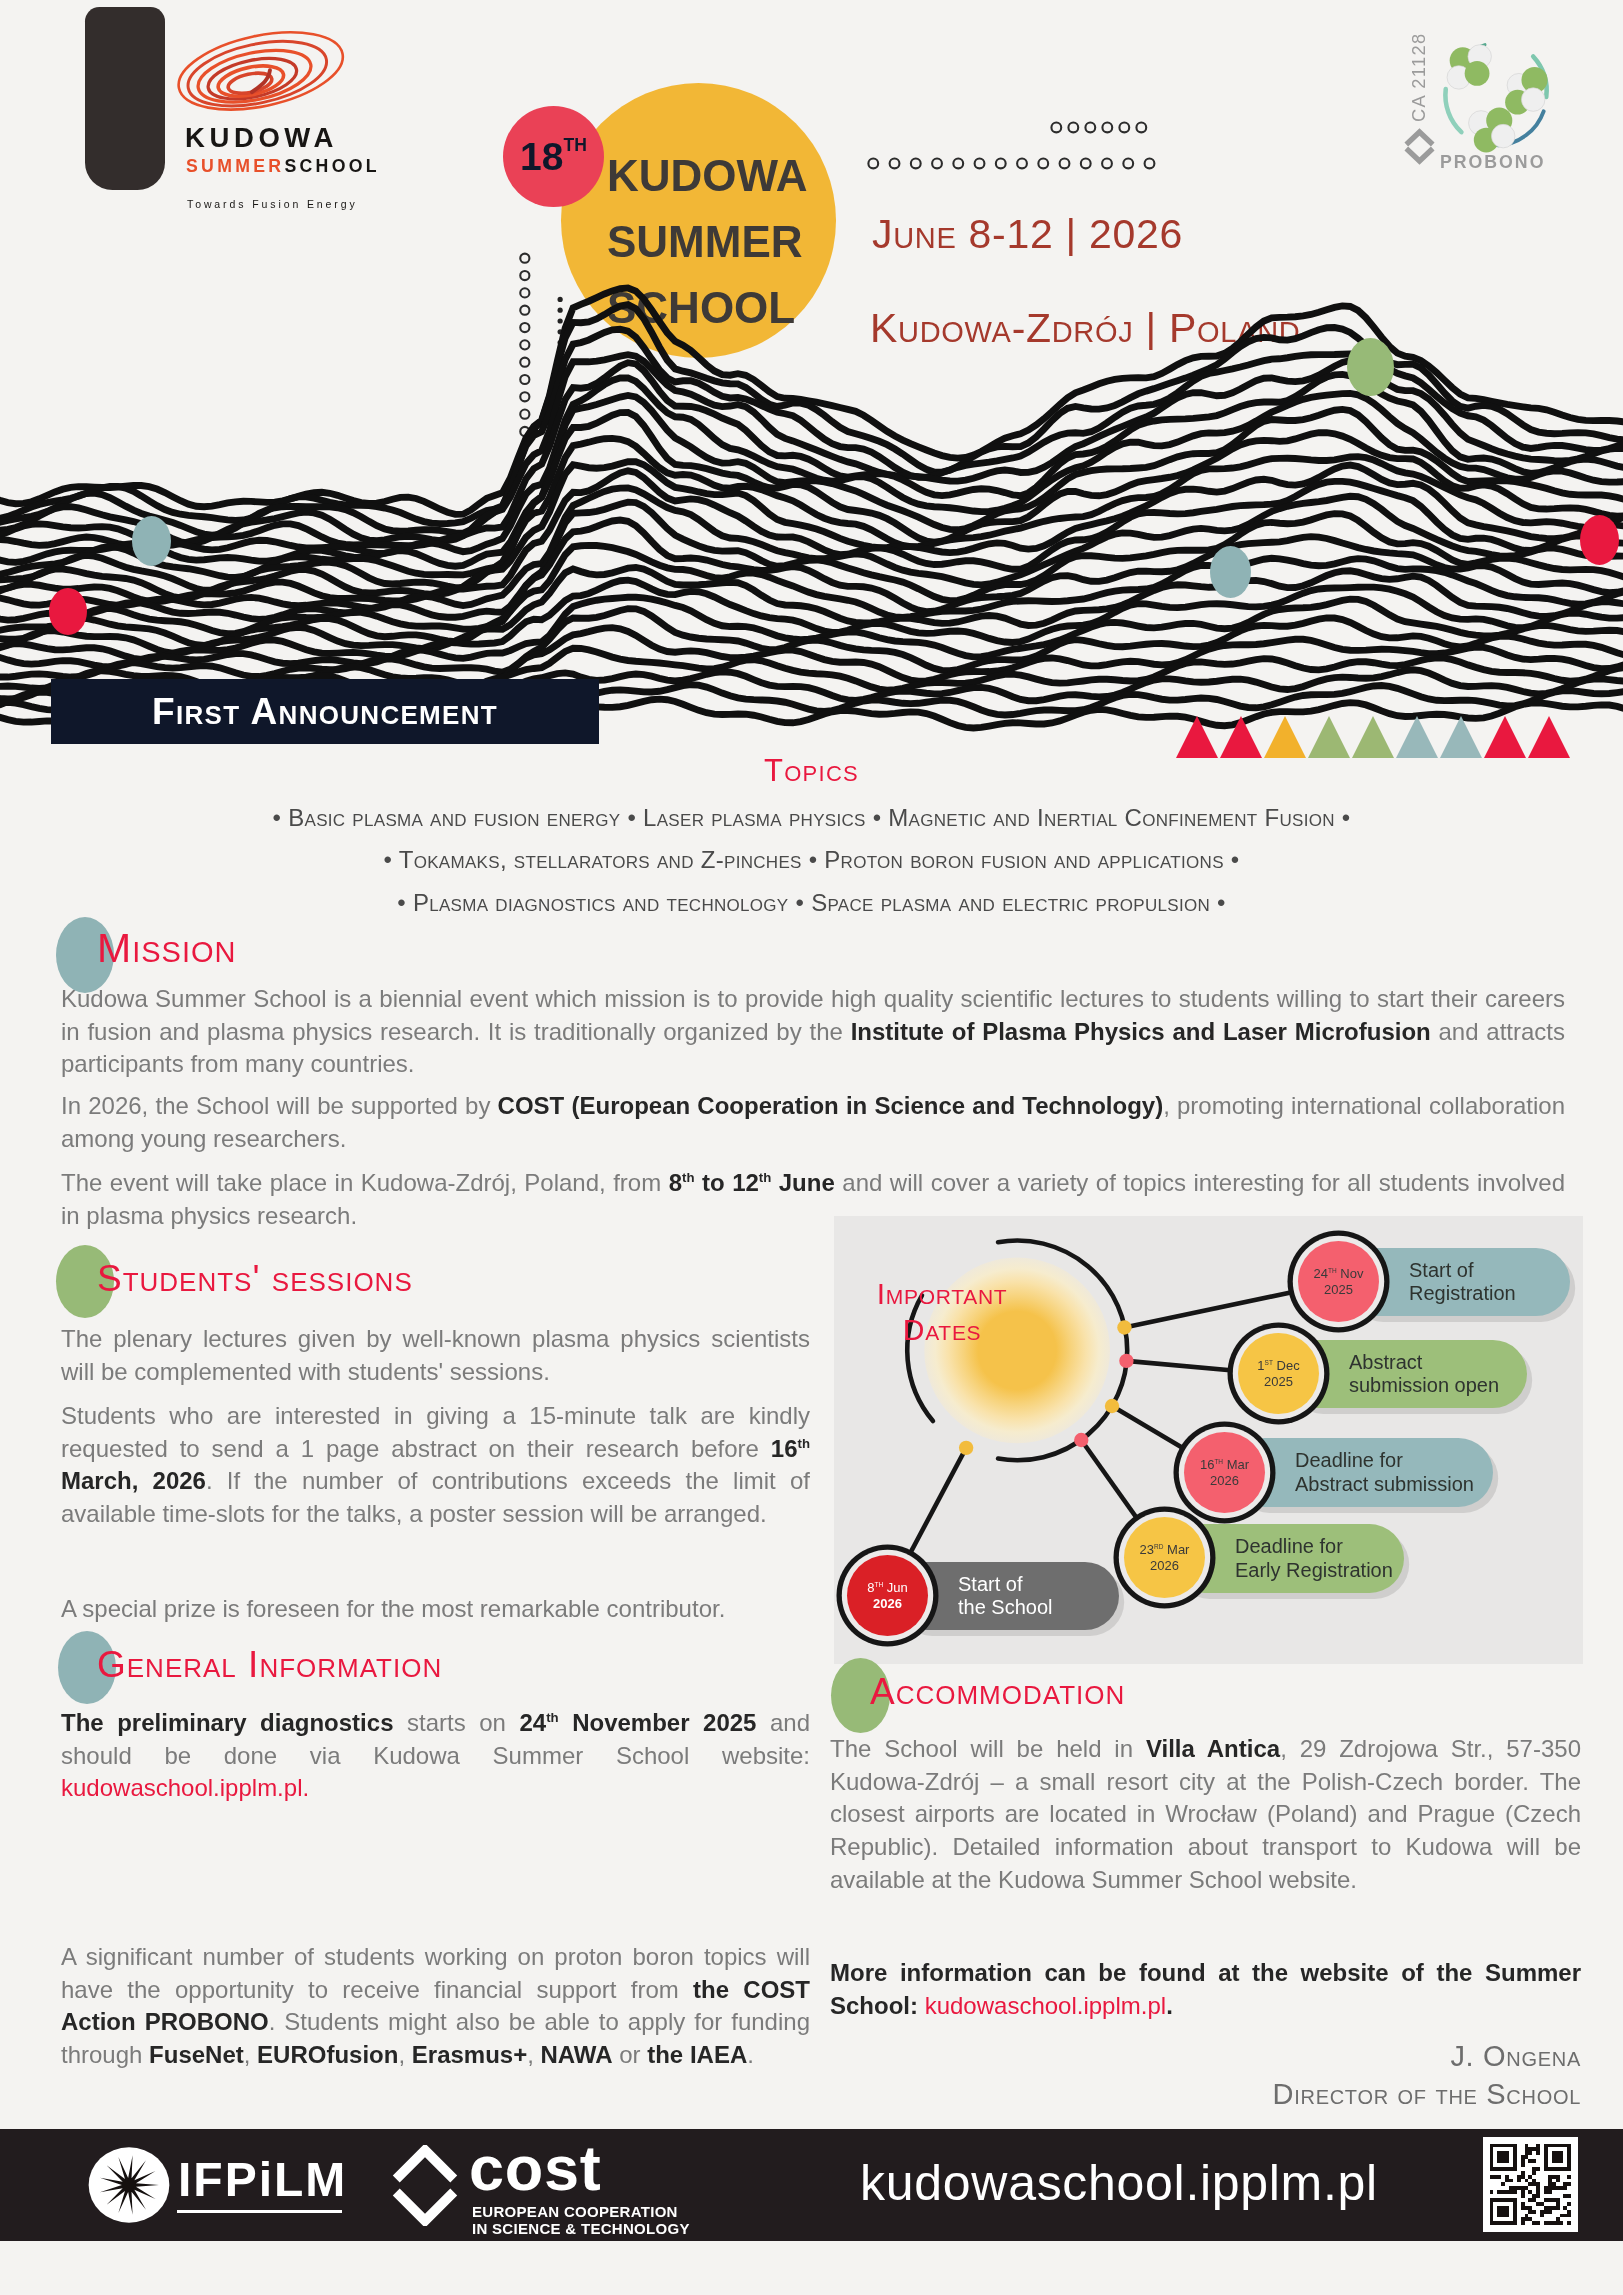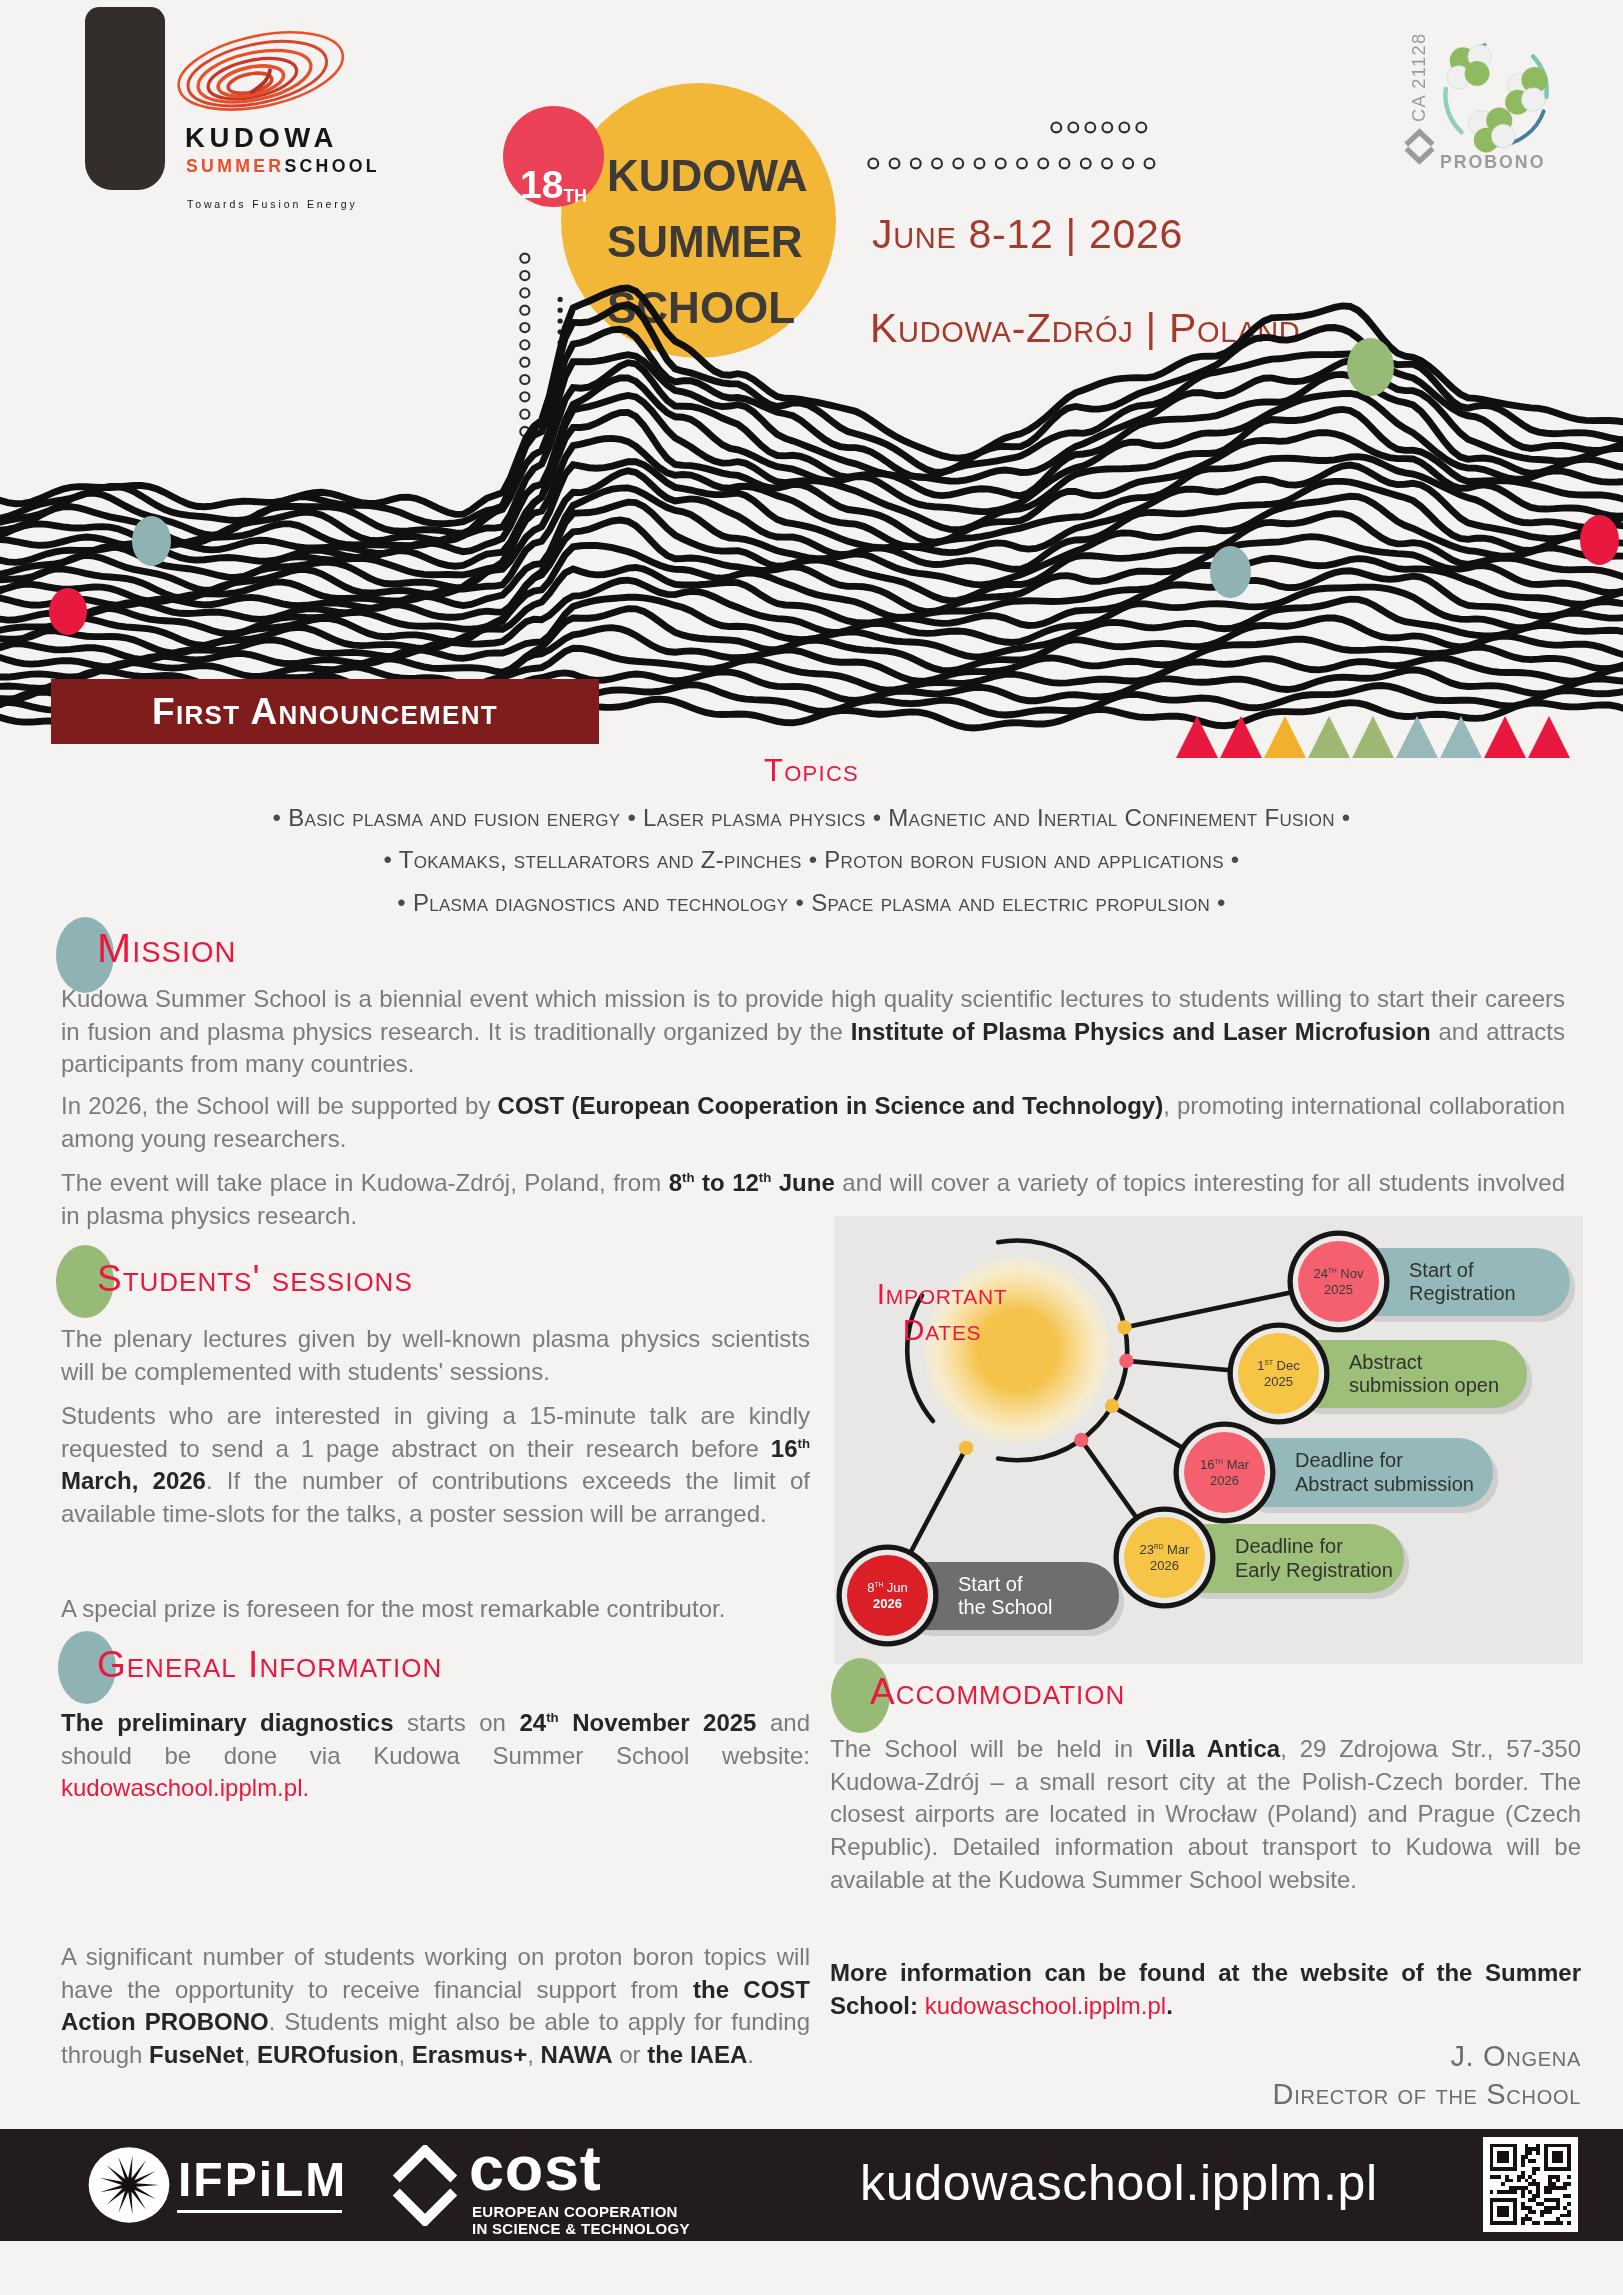--- a/index.html
+++ b/index.html
@@ -7,35 +7,35 @@
   .abs{position:absolute;}
   svg{display:block;}
 
   
   .dark-shape{left:85px;top:6.5px;width:80px;height:183px;background:#332d2c;border-radius:14.4px 14.4px 27.5px 27.5px;}
   .logo-word1{left:185px;top:122px;font-size:27.5px;font-weight:700;letter-spacing:4.6px;color:#181614;}
   .logo-word2{left:186px;top:156px;font-size:17.7px;font-weight:700;letter-spacing:3.3px;}
   .logo-word2 .or{color:#e8502a;}
   .logo-word2 .dk{color:#181614;}
   .logo-tagline{left:187px;top:198px;font-size:10.5px;font-weight:400;letter-spacing:2.9px;color:#181614;}
-  .badge18{left:503px;top:106px;width:101px;height:101px;border-radius:50%;background:#ea4156;color:#ffffff;
-    display:flex;align-items:flex-end;justify-content:center;font-size:39px;font-weight:700;z-index:5;}
+  .badge18{left:503px;top:106px;width:101px;height:101px;border-radius:50%;background:#ea4156;color:#0f172a;
+    display:flex;align-items:center;justify-content:center;font-size:39px;font-weight:700;z-index:5;}
   .badge18 sup{font-size:0.45em;text-transform:uppercase;margin-top:-22px;}
   .title-circle{left:561px;top:83px;width:275px;height:275px;border-radius:50%;background:#f2b736;z-index:1;}
   .title-circle-text{left:607px;top:143px;font-size:44px;font-weight:700;color:#3e3a37;line-height:1.5;z-index:2;}
   .date-line{left:872px;top:211px;font-size:41px;font-variant:small-caps;color:#a5392c;letter-spacing:0.7px;}
   .loc-line{left:870px;top:305px;font-size:41px;font-variant:small-caps;color:#a5392c;letter-spacing:0.7px;}
   .ca-code{left:1408px;top:122px;font-size:18.3px;color:#9b9b9b;letter-spacing:1.3px;transform:rotate(-90deg);transform-origin:left top;white-space:nowrap;}
   .probono-label{left:1440px;top:152px;font-size:17.7px;font-weight:700;letter-spacing:2px;color:#9b9b9b;}
 
   
   .accent{position:absolute;border-radius:50%;z-index:4;}
 
   
-  .banner{left:51px;top:679px;width:548px;height:65px;background:#7f1d1d;color:#fff;display:flex;align-items:center;justify-content:center;
+  .banner{left:51px;top:679px;width:548px;height:65px;background:#0f172a;color:#fff;display:flex;align-items:center;justify-content:center;
     font-variant:small-caps;font-weight:700;font-size:37px;letter-spacing:1.3px;z-index:6;}
   .tri-row{left:1176px;top:716px;height:42px;white-space:nowrap;z-index:6;}
   .tri{display:inline-block;width:0;height:0;border-left:21.6px solid transparent;border-right:21.6px solid transparent;border-bottom:42px solid #000;margin-right:2px;}
   .topics-heading{left:0;top:753px;width:1623px;text-align:center;font-variant:small-caps;font-size:31px;color:#e9183f;letter-spacing:1.3px;}
   .topic-line{position:absolute;left:0;width:1623px;text-align:center;font-variant:small-caps;font-size:24px;color:#4a4a4a;letter-spacing:0.3px;}
 
   
   .sec-heading{position:absolute;font-variant:small-caps;color:#e9183f;letter-spacing:1px;z-index:2;}
   .body-par{position:absolute;font-size:24px;line-height:1.36;color:#7b7b7b;text-align:justify;}
   .seg-n{}

